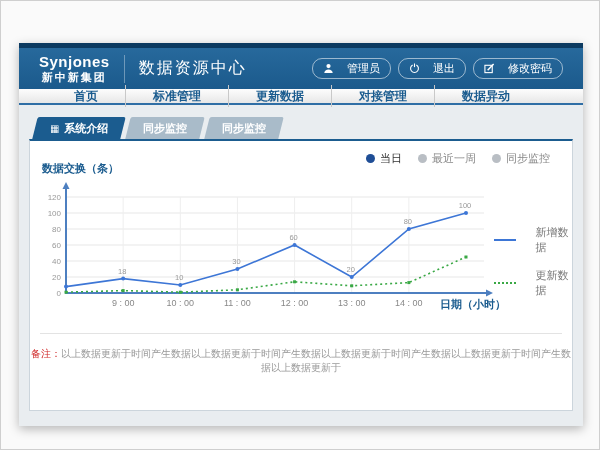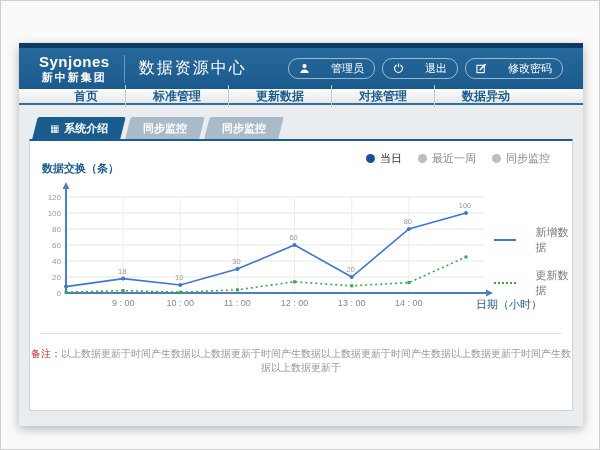--- a/index.html
+++ b/index.html
@@ -22,21 +22,21 @@
     height:41px; background:linear-gradient(#27699c,#1b5a8c);
     display:flex; align-items:center; padding:0 20px; color:#fff;
   }
   .logo { text-align:center; line-height:1.1; cursor:default; }
   .logo-en { font-size:15px; font-weight:bold; letter-spacing:.5px; }
   .logo-cn { font-size:11px; font-weight:bold; letter-spacing:2px; }
   .header-divider { width:1px; height:28px; background:rgba(255,255,255,.35); margin:0 14px; }
   .app-title { font-size:16px; letter-spacing:2px; }
   .header-right { margin-left:auto; display:flex; gap:7px; align-items:center; }
   .pill {
-    display:flex; align-items:center; gap:21px;
+    display:flex; align-items:center; gap:13px;
     border:1px solid rgba(255,255,255,.55); border-radius:10px;
     padding:2px 10px; font-size:11px; cursor:pointer; white-space:nowrap;
   }
   .pill svg { display:block; }
   
   .nav {
     height:16px; background:linear-gradient(#fdfdfd,#e7e7e7);
     border-bottom:2px solid #2f6ea5;
     display:flex; align-items:center; padding-left:28px;
   }
@@ -62,21 +62,21 @@
     background:#fff; border:1px solid #ccd5dc; border-top:2px solid #1b5c8f;
   }
   
   .filters { position:absolute; top:10px; right:22px; display:flex; gap:16px; }
   .filter { display:flex; align-items:center; gap:5px; font-size:11px; color:#888; cursor:pointer; }
   .filter .dot { width:9px; height:9px; border-radius:50%; background:#b9bec4; }
   .filter.selected { color:#333; }
   .filter.selected .dot { background:#1f4e96; }
   
   .ylabel { position:absolute; top:20px; left:12px; font-size:11px; font-weight:bold; color:#1b5c8f; }
-  .xlabel { position:absolute; top:156px; left:410px; font-size:11px; font-weight:normal; color:#1b5c8f;margin-left:36px; }
+  .xlabel { position:absolute; top:156px; left:410px; font-size:11px; font-weight:bold; color:#1b5c8f; }
   svg.chart { position:absolute; left:6px; top:36px; }
   .legend { position:absolute; left:464px; top:84px; display:flex; flex-direction:column; gap:13px; }
   .legend-item { display:flex; align-items:center; gap:20px; font-size:11px; color:#777; }
   .leg-line { width:26px; height:0; border-top:2px solid #999; }
   .leg-line.dotted { border-top-style:dotted; }
   
   .divider { position:absolute; top:192px; left:10px; right:10px; border-top:1px solid #e3e3e3; }
   .note { position:absolute; top:206px; left:0; right:0; text-align:center; font-size:10px; color:#9a9a9a; }
   .note .note-label { color:#d02b2b; }
 </style>

